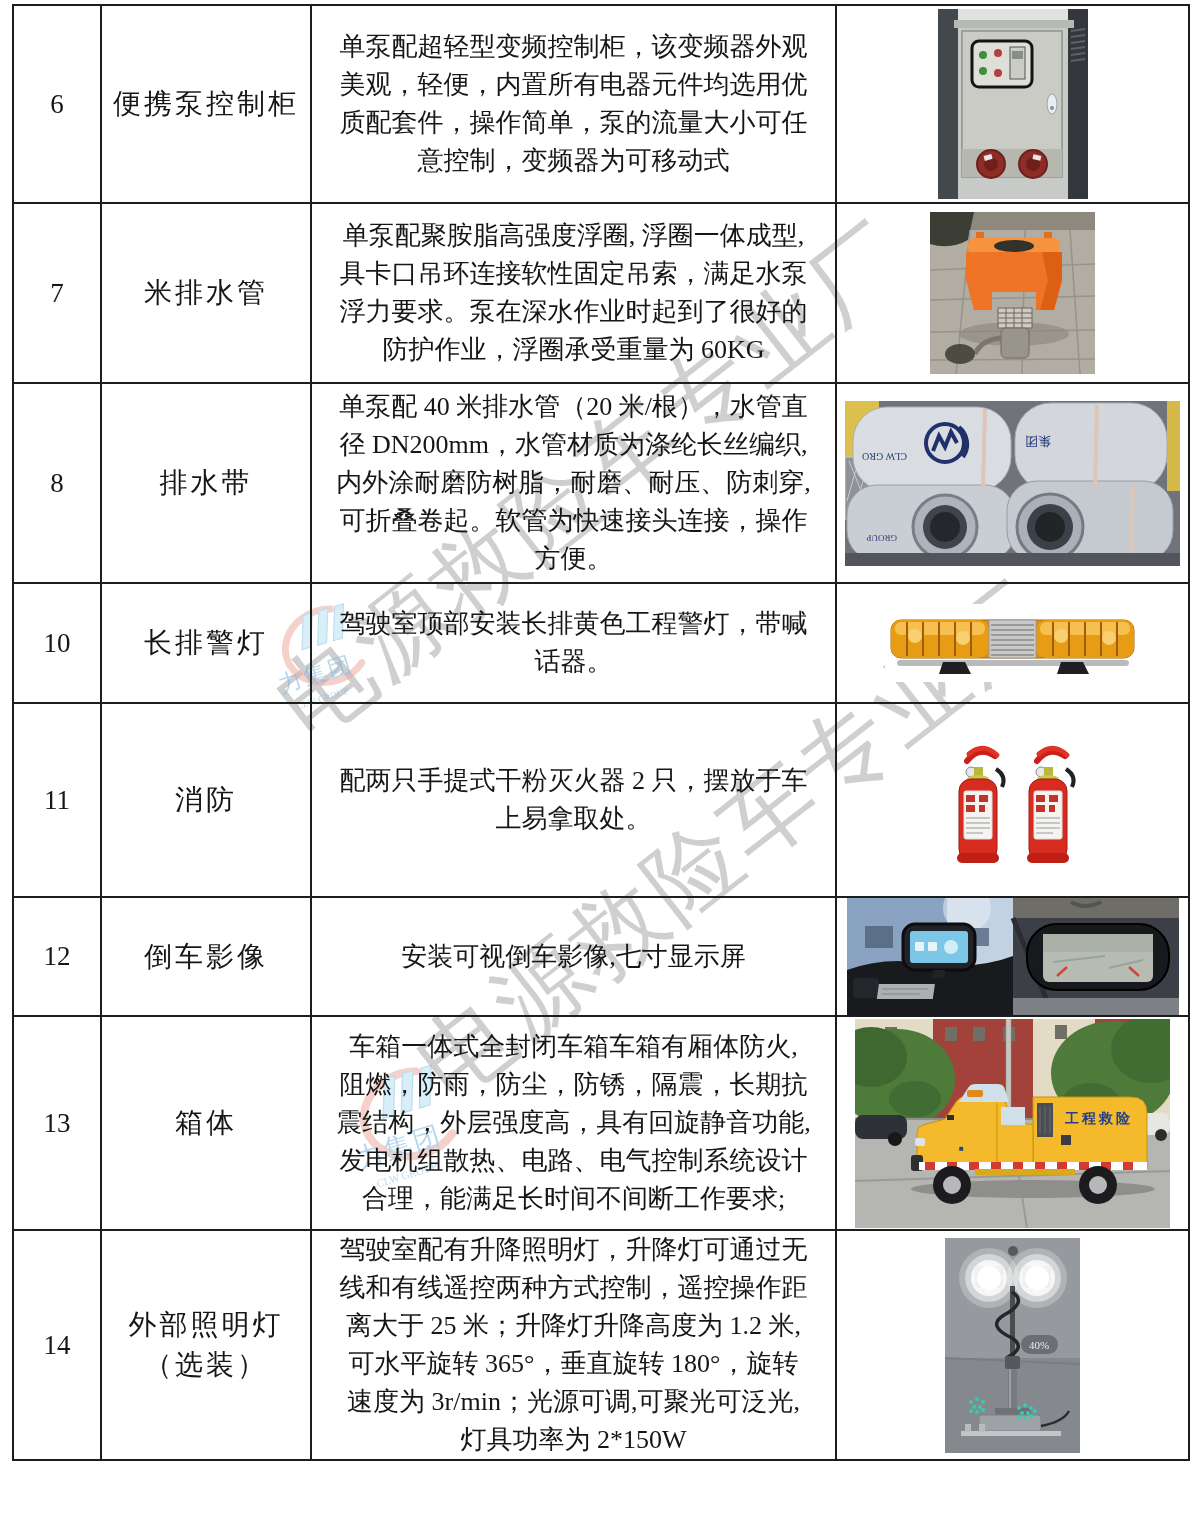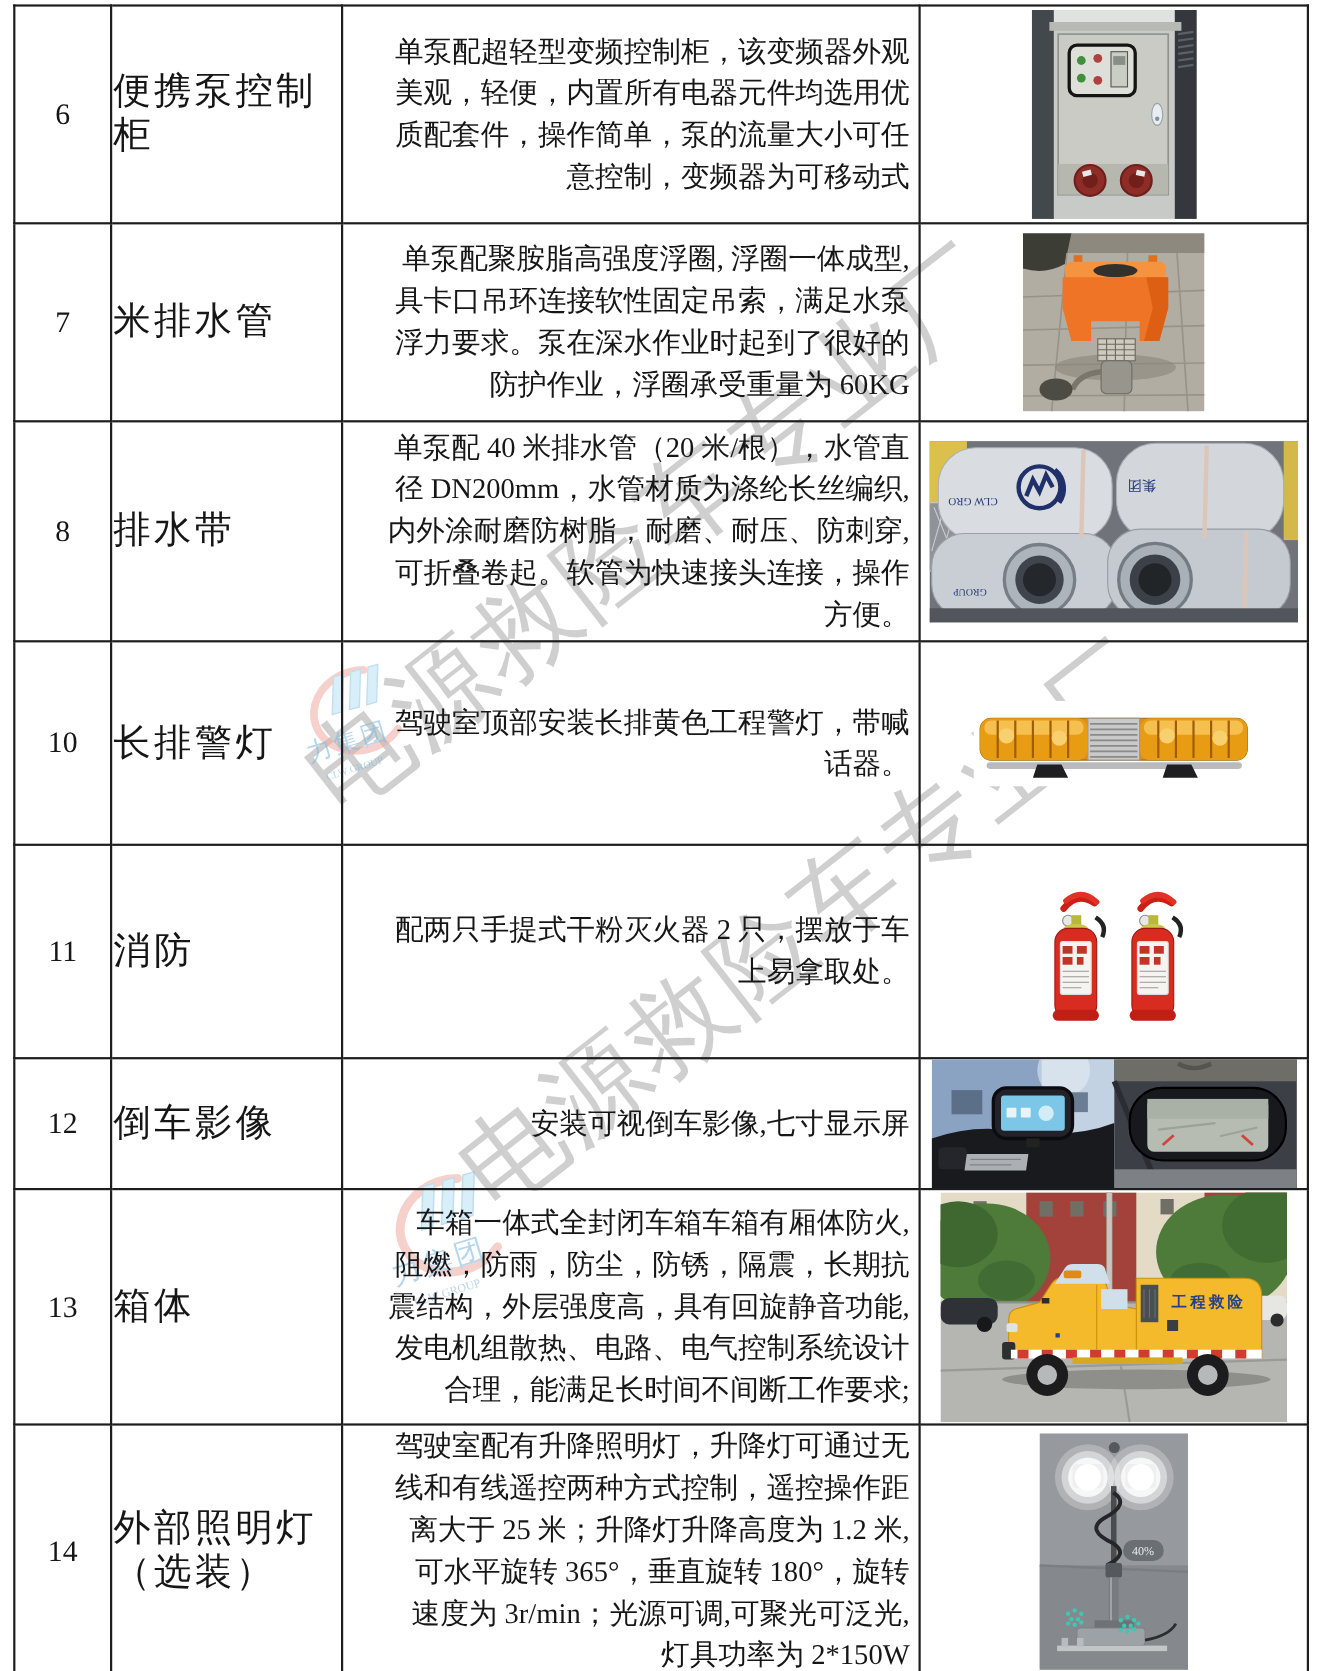--- a/index.html
+++ b/index.html
@@ -16,22 +16,22 @@
   .wm-logo{position:absolute;opacity:.55;}
   .wm-logo1{left:244px;top:594px;width:140px;height:128px;}
   .wm-logo2{left:316px;top:1054px;width:162px;height:148px;}
   .wm-logo svg{width:100%;height:100%;}
 
   
   table.spec{position:absolute;left:12px;top:4px;width:1176px;z-index:2;
              border-collapse:collapse;table-layout:fixed;background:transparent;}
   table.spec td{border:2px solid #1d1d1d;vertical-align:middle;overflow:hidden;}
   .c-no{text-align:center;font-size:27px;}
-  .c-name{text-align:left;font-size:34px;letter-spacing:3px;white-space:pre-line;line-height:40px;}
-  .c-desc{text-align:right;font-size:26px;line-height:38px;white-space:pre-line;padding:0 8px;}
+  .c-name{text-align:center;font-size:28px;letter-spacing:3px;white-space:pre-line;line-height:40px;}
+  .c-desc{text-align:center;font-size:26px;line-height:38px;white-space:pre-line;padding:0 8px;}
   .c-photo{text-align:center;padding:0;}
   .photo{display:inline-block;line-height:0;vertical-align:middle;}
 </style>
 </head>
 <body>
 
 <div class="page">
 
   <div class="wm-layer">
     <div class="wm-text wm1">电源救险车专业厂</div>
@@ -205,21 +205,21 @@
             <circle cx="100" cy="126" r="15" fill="#24272c"></circle>
             <circle cx="205" cy="126" r="33" fill="#aab0b8" stroke="#747a82" stroke-width="3"></circle>
             <circle cx="205" cy="126" r="23" fill="#3c4048"></circle>
             <circle cx="205" cy="126" r="15" fill="#222528"></circle>
             <rect y="152" width="335" height="13" fill="#52565c"></rect>
           </svg>
         </div>
       </td>
     </tr>
 
-    <tr style="height:185px">
+    <tr style="height:120px">
       <td class="c-no">10</td>
       <td class="c-name">长排警灯</td>
       <td class="c-desc">驾驶室顶部安装长排黄色工程警灯，带喊
 话器。</td>
       <td class="c-photo">
         <div class="photo">
           <svg width="255" height="78" viewBox="0 0 255 78">
             <rect width="255" height="78" fill="#ffffff"></rect>
             <rect x="12" y="56" width="232" height="6" rx="3" fill="#b9babc"></rect>
             <path d="M58,58 h22 l6,12 h-32 z" fill="#1f1f22"></path>

